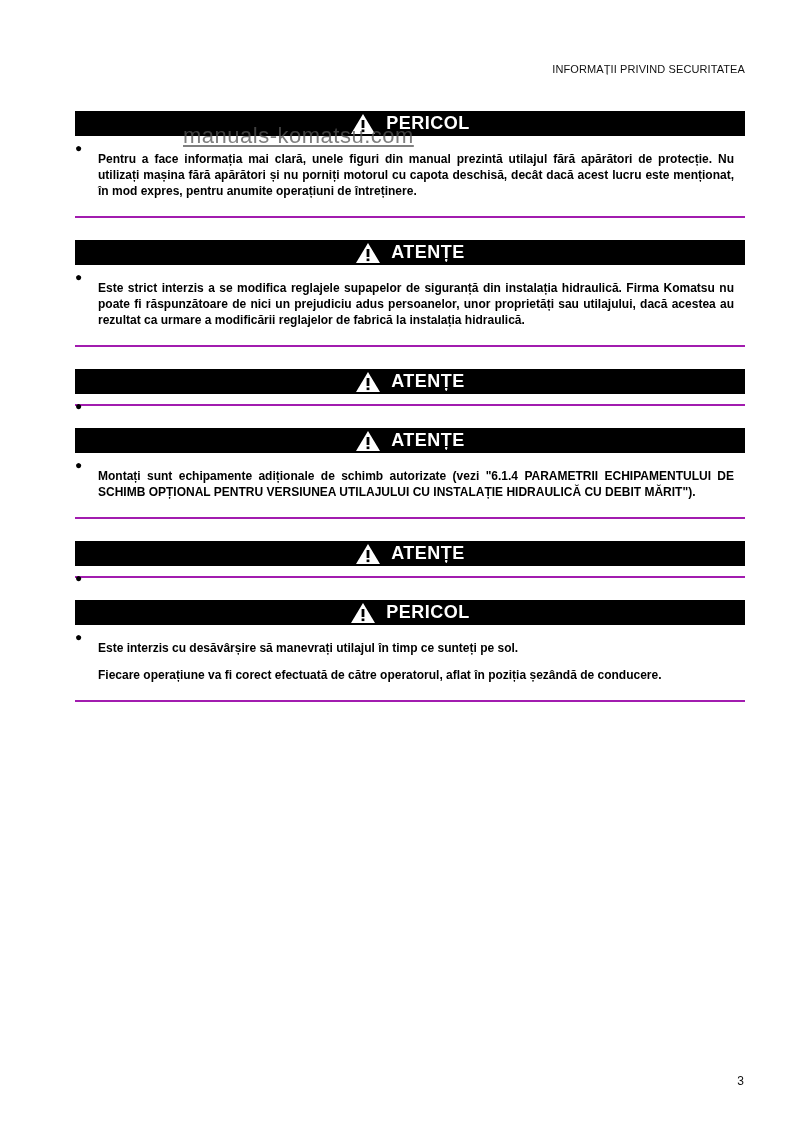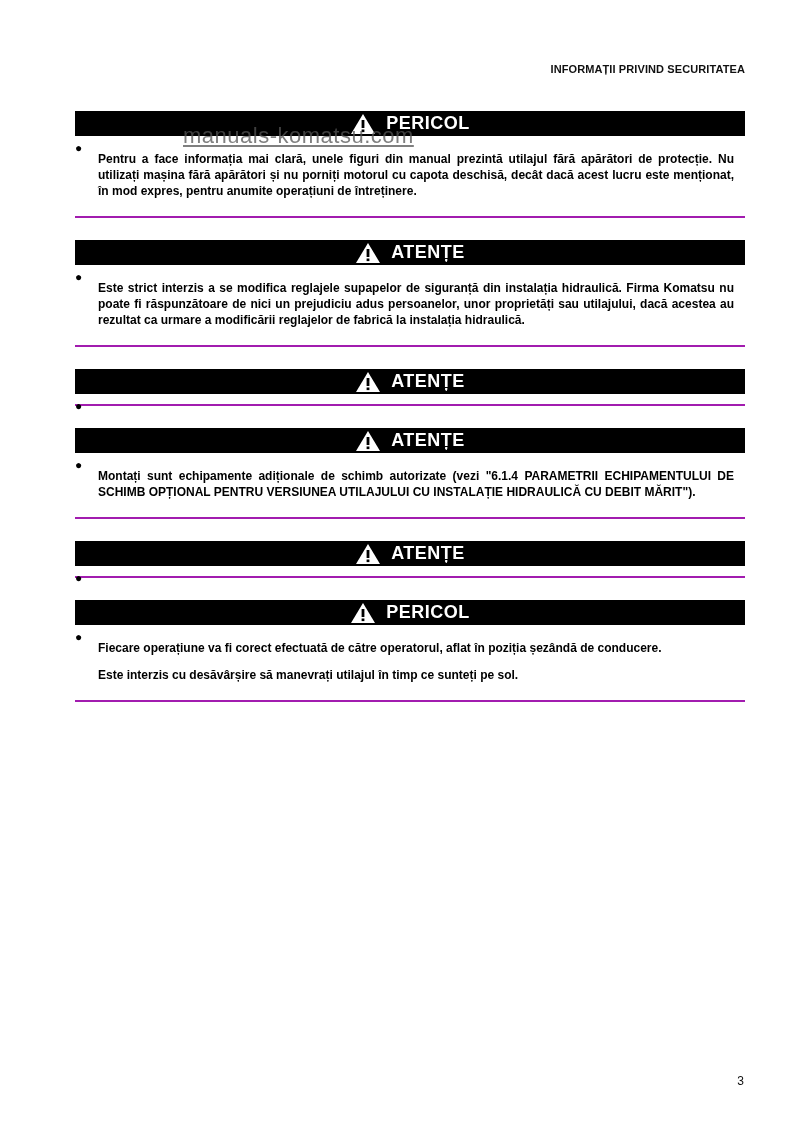--- a/index.html
+++ b/index.html
@@ -15,21 +15,21 @@
       font-family: "Liberation Sans", sans-serif;
       color: #000;
     }
     .running-header {
       position: absolute;
       top: 63px;
       right: 48px;
       font-size: 11px;
       letter-spacing: 0.1px;
       color: #111;
-      font-weight: bold;
+      font-weight: normal;
       text-align: center;
     }
     .sections {
       position: absolute;
       left: 75px;
       top: 111px;
       width: 670px;
     }
     .notice {
       position: relative;
@@ -181,20 +181,20 @@
     <div class="notice-bar">
       <svg class="warn-icon" viewBox="0 0 26 22">
         <polygon points="13,1 25,21 1,21" fill="#fff"></polygon>
         <rect x="11.6" y="7" width="2.8" height="8" fill="#000"></rect>
         <rect x="11.6" y="16.5" width="2.8" height="2.6" fill="#000"></rect>
       </svg>
       <span class="label">PERICOL</span>
     </div>
     <div class="notice-body">
       <span class="bullet">●</span>
+      <p>Este interzis cu desăvârșire să manevrați utilajul în timp ce sunteți pe sol.</p>
       <p>Fiecare operațiune va fi corect efectuată de către operatorul, aflat în poziția șezândă de conducere.</p>
-      <p>Este interzis cu desăvârșire să manevrați utilajul în timp ce sunteți pe sol.</p>
     </div>
   </div>
 
 </div>
 
 <div class="page-number">3</div>
 
 </body></html>

